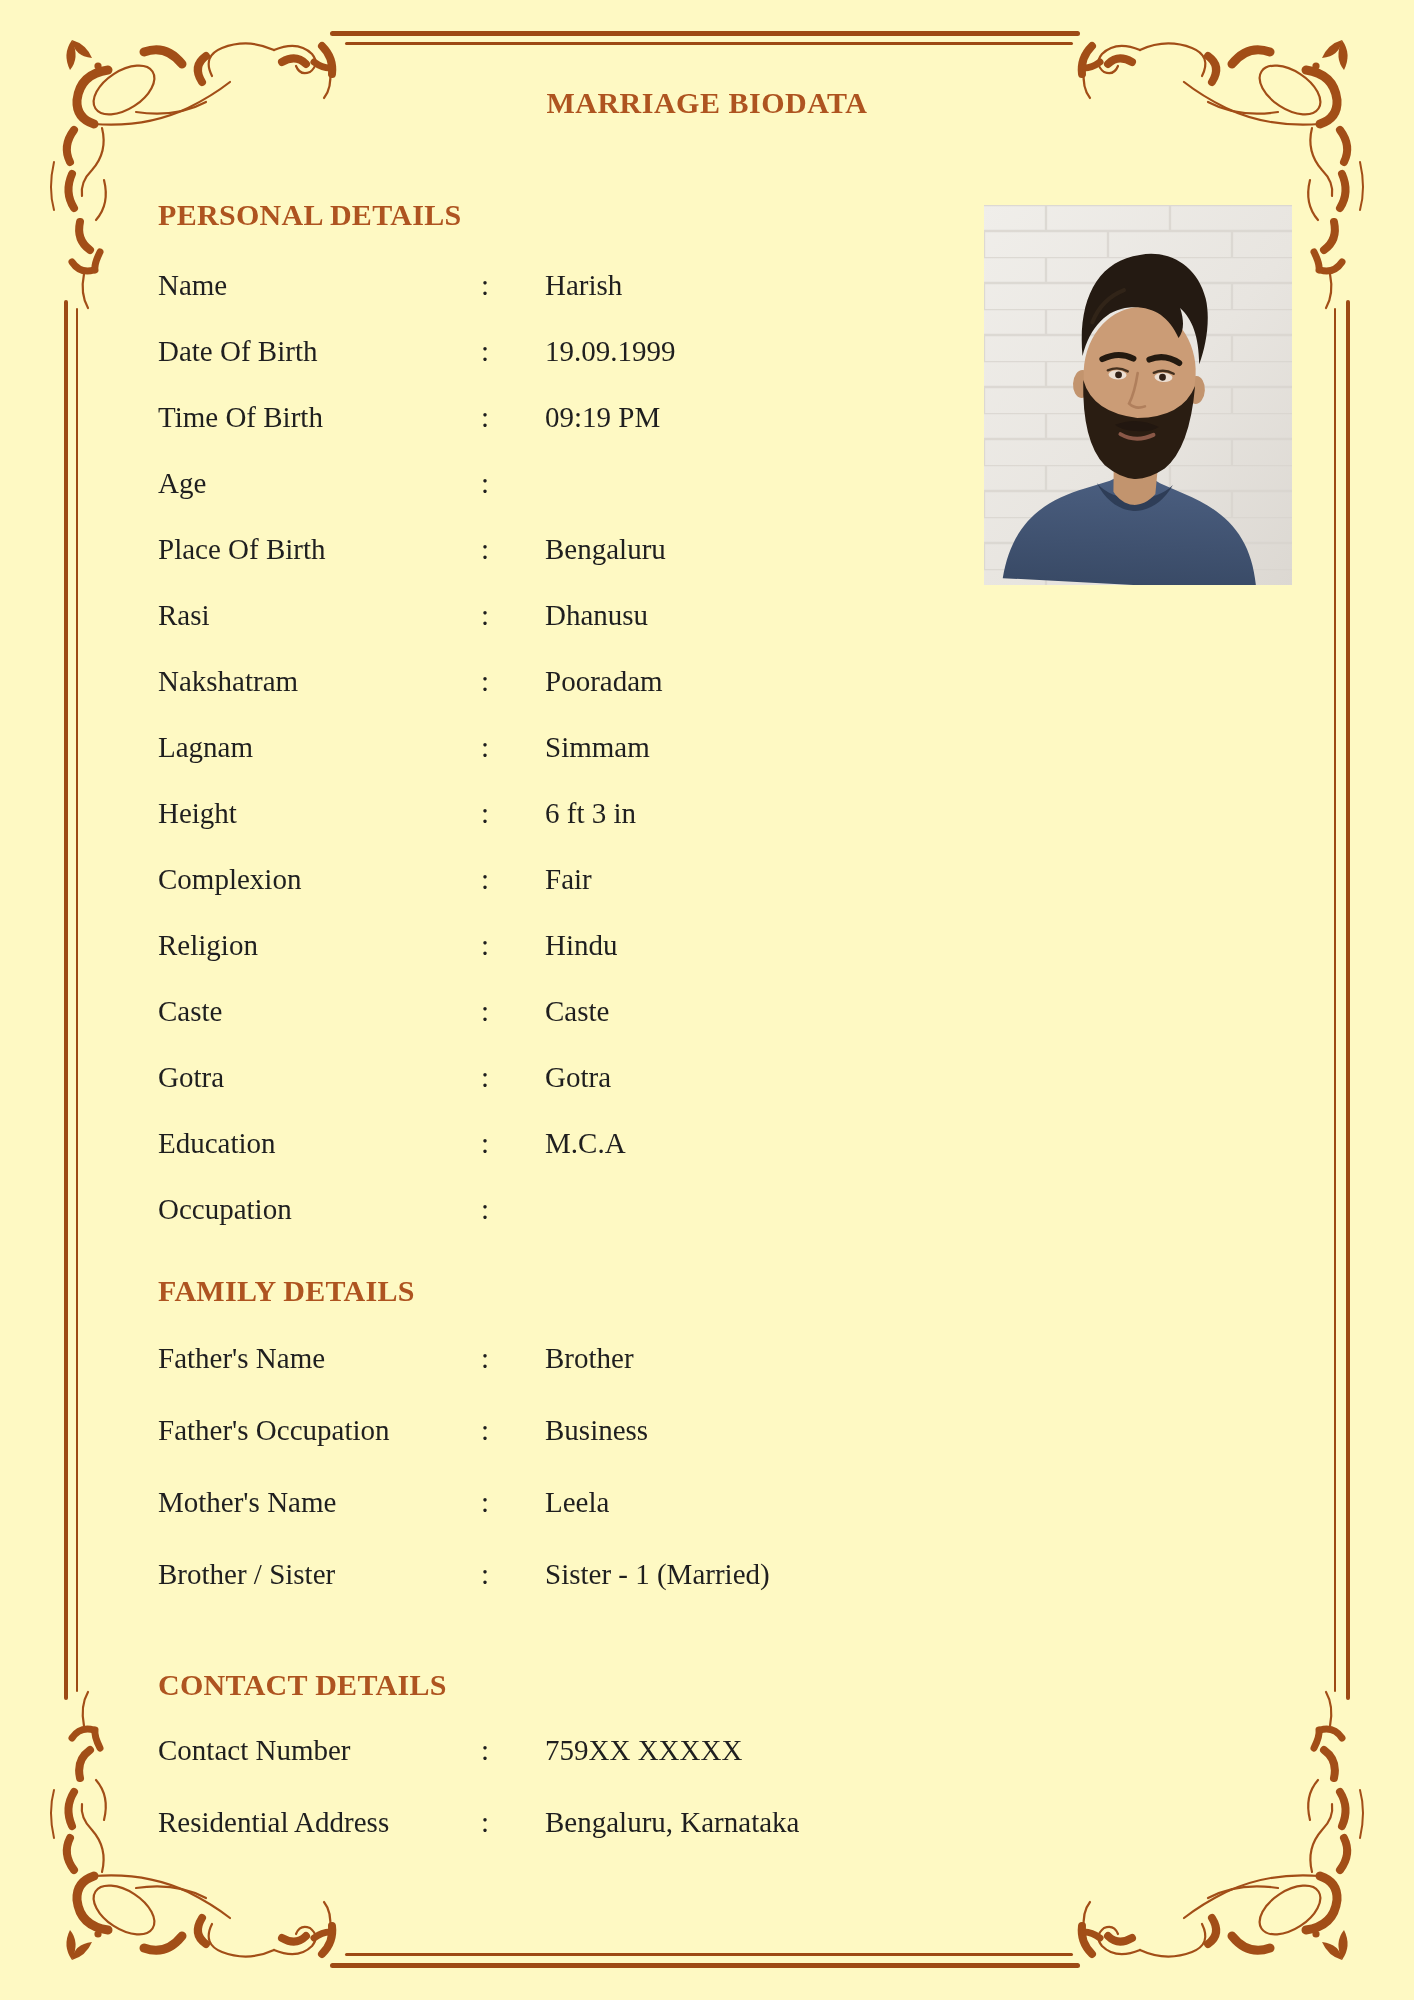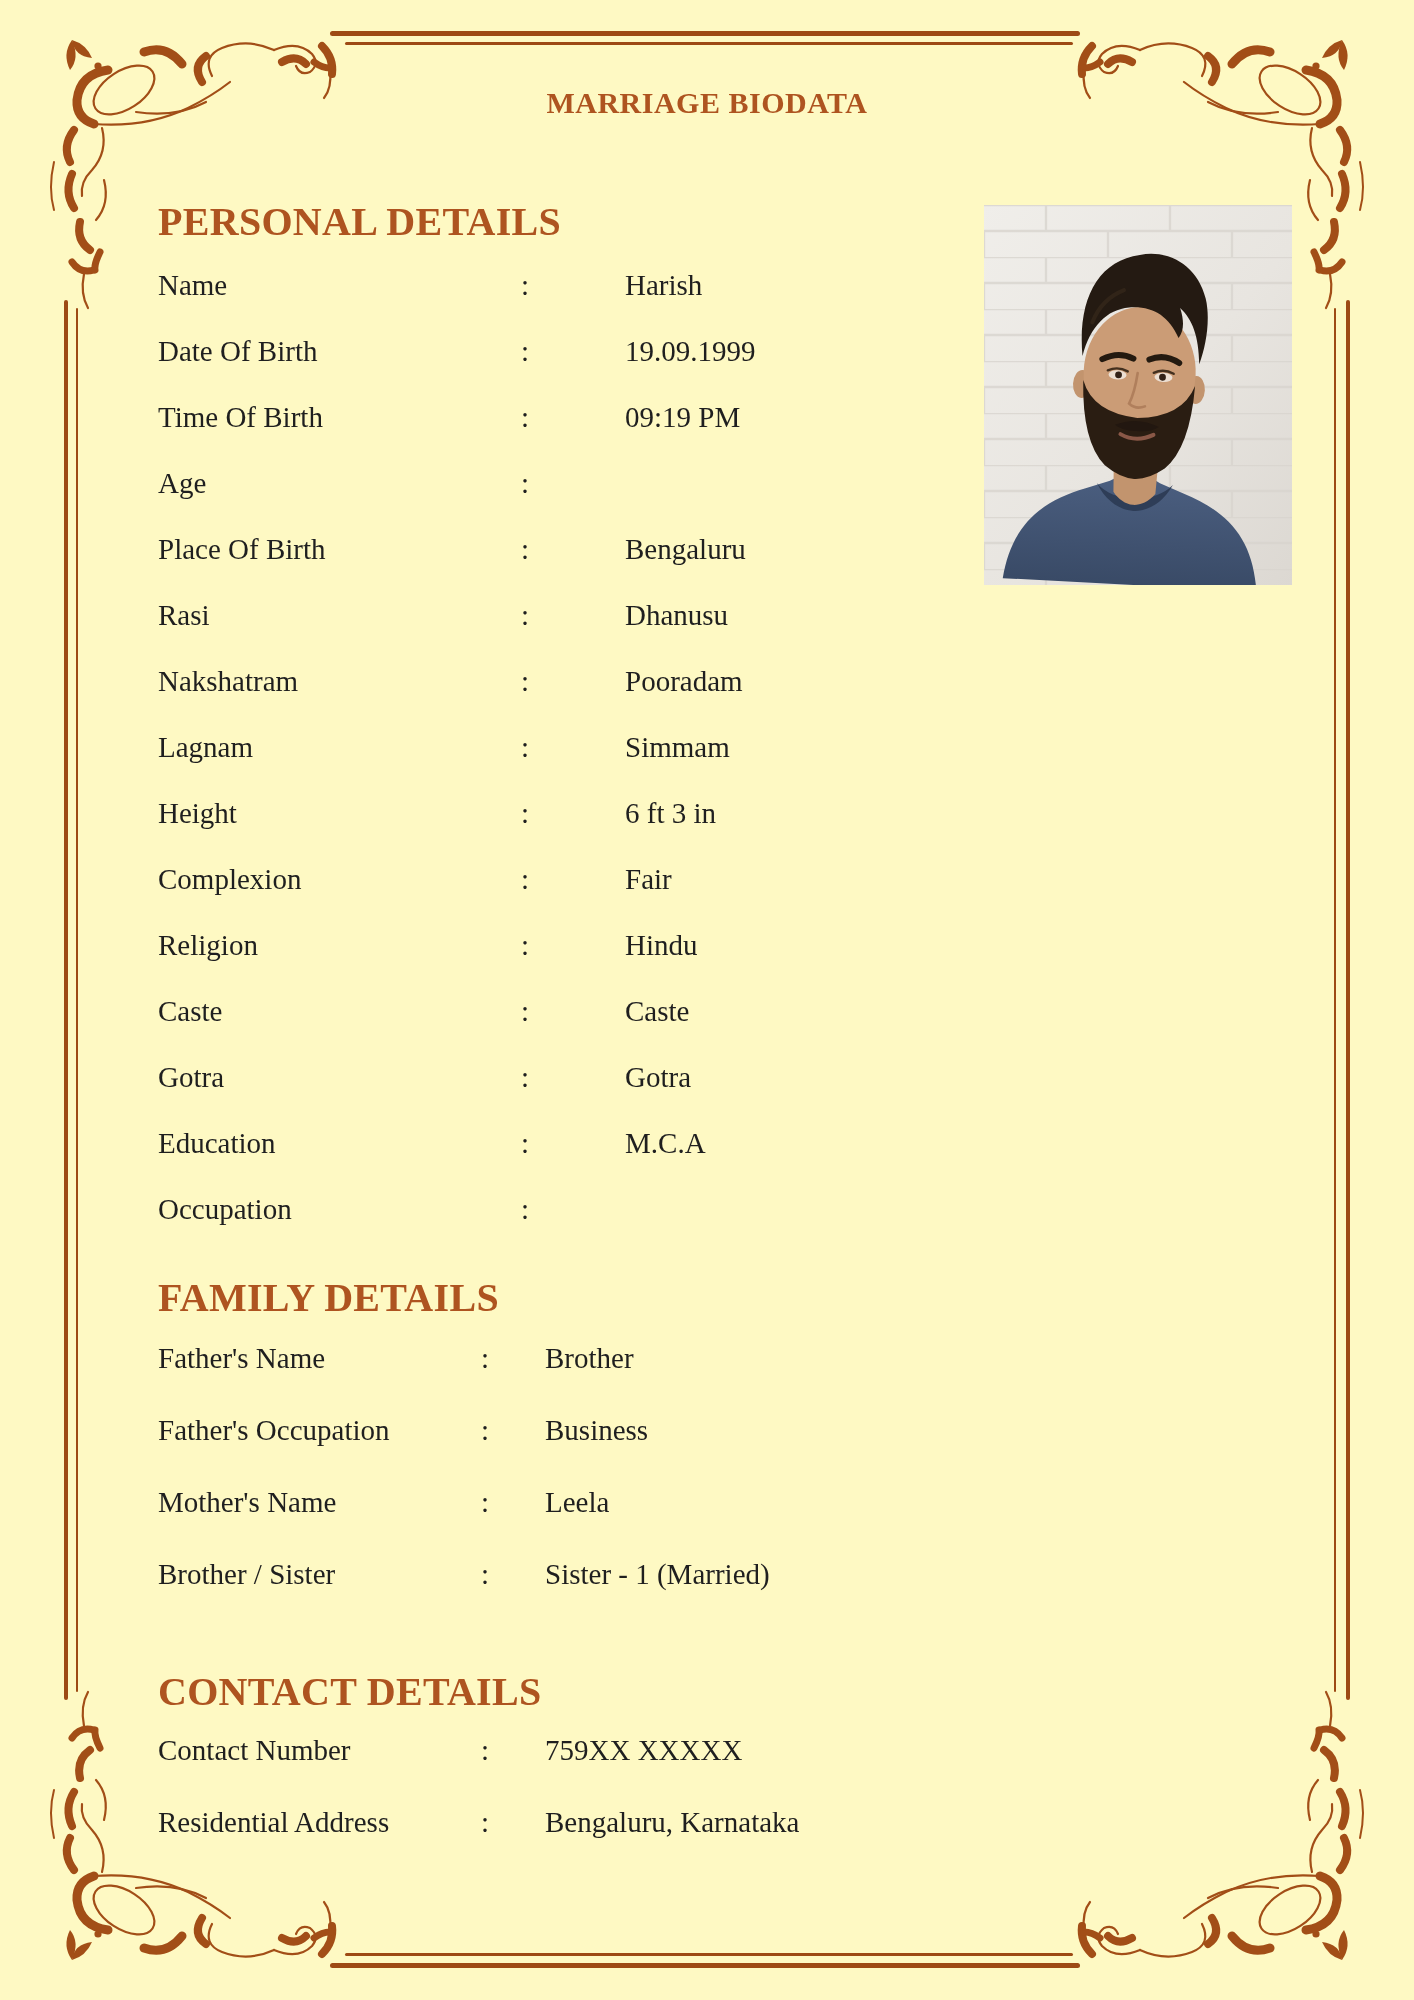--- a/index.html
+++ b/index.html
@@ -31,35 +31,35 @@
   #corner-bl{left:14px;bottom:10px;transform:scaleY(-1);}
   #corner-br{right:14px;bottom:10px;transform:scale(-1,-1);}
   
   .doc-title{
     position:absolute;top:86px;left:0;width:100%;
     text-align:center;font-size:30px;font-weight:bold;
     letter-spacing:.5px;color:#ae5420;
   }
   .section-heading{
     position:absolute;left:158px;
-    font-size:40px;font-weight:bold;color:#ae5420;letter-spacing:.3px;
+    font-size:30px;font-weight:bold;color:#ae5420;letter-spacing:.3px;
   }
   #personal-heading{top:198px;}
   #family-heading{top:1274px;}
   #contact-heading{top:1668px;}
   
   .rows{position:absolute;left:158px;right:90px;}
   #personal-rows{top:252px;}
   #family-rows{top:1322px;}
   #contact-rows{top:1714px;}
   .row{
     display:grid;grid-template-columns:312px 30px auto;
     align-items:center;
   }
-  #personal-rows .row{height:66px;gap:40px;}
+  #personal-rows .row{height:66px;}
   #family-rows .row,#contact-rows .row{height:72px;}
   .lbl,.sep,.val{font-size:29px;color:#1f1f1f;}
   .sep{text-align:center;}
   .val{padding-left:45px;}
   
   .photo{
     position:absolute;left:984px;top:205px;width:308px;height:380px;
   }
   .photo svg{display:block;}
 </style>

